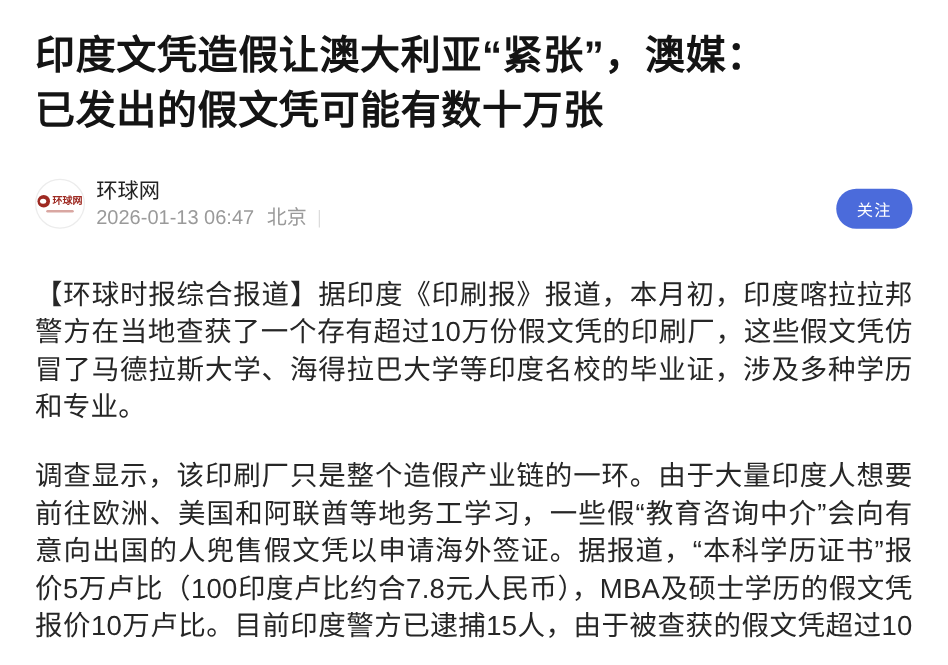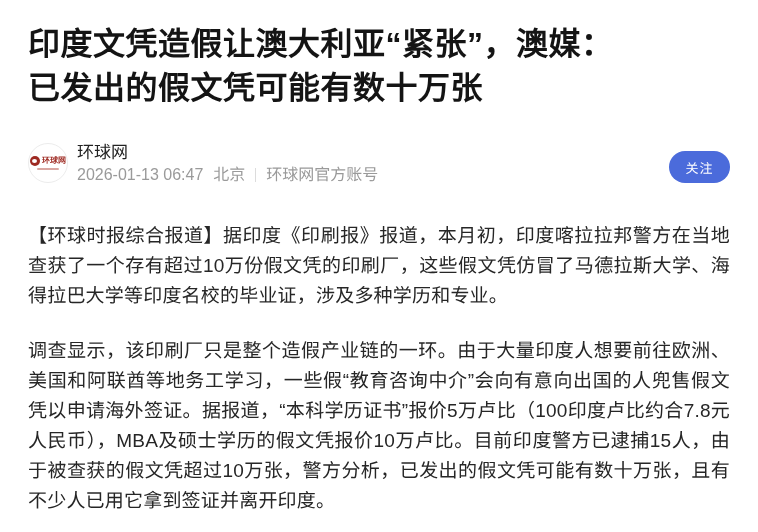--- a/index.html
+++ b/index.html
@@ -123,21 +123,21 @@
     font-family: Liberation Mono, monospace;
     cursor: pointer;
     display: flex;
     align-items: center;
     justify-content: center;
     letter-spacing: 1px;
   }
   
   .article-body { margin-top: 38px; }
   .article-body p {
-    font-size: 19px;
+    font-size: 22px;
     line-height: 30px;
     color: #262626;
     text-align: justify;
     margin-bottom: 25px;
     letter-spacing: 0.2px;
   }
 </style>
 </head>
 <body>
 
@@ -156,21 +156,20 @@
       </div>
       <div class="logo-subline"></div>
     </div>
 
     <div class="author-info">
       <div class="author-name">环球网</div>
       <div class="author-meta">
         <span class="meta-item">2026-01-13 06:47</span>
         <span class="meta-item">北京</span>
         <span class="meta-divider"></span>
-        <span class="meta-item">环球网官方账号</span>
       </div>
     </div>
 
     <button class="follow-button">关注</button>
   </div>
 
   <div class="article-body">
     <p>【环球时报综合报道】据印度《印刷报》报道，本月初，印度喀拉拉邦警方在当地查获了一个存有超过10万份假文凭的印刷厂，这些假文凭仿冒了马德拉斯大学、海得拉巴大学等印度名校的毕业证，涉及多种学历和专业。</p>
     <p>调查显示，该印刷厂只是整个造假产业链的一环。由于大量印度人想要前往欧洲、美国和阿联酋等地务工学习，一些假“教育咨询中介”会向有意向出国的人兜售假文凭以申请海外签证。据报道，“本科学历证书”报价5万卢比（100印度卢比约合7.8元人民币），MBA及硕士学历的假文凭报价10万卢比。目前印度警方已逮捕15人，由于被查获的假文凭超过10万张，警方分析，已发出的假文凭可能有数十万张，且有不少人已用它拿到签证并离开印度。</p>
   </div>

